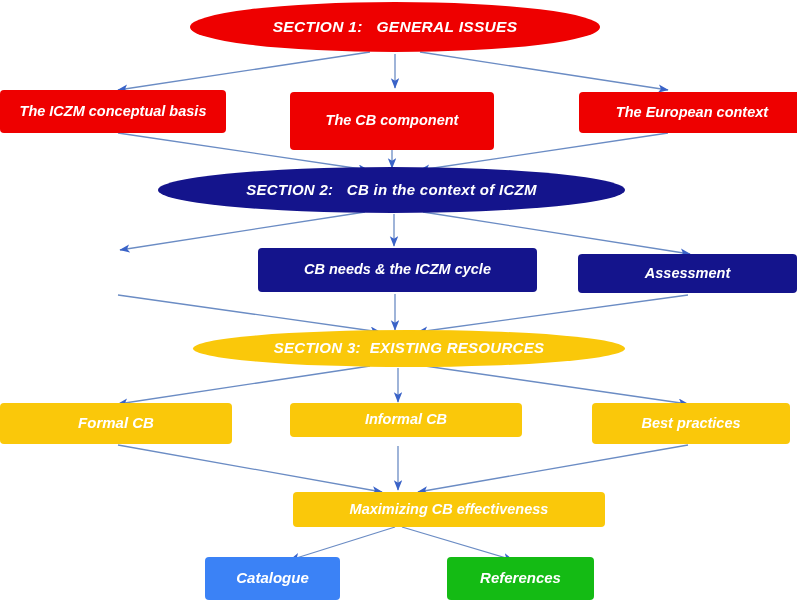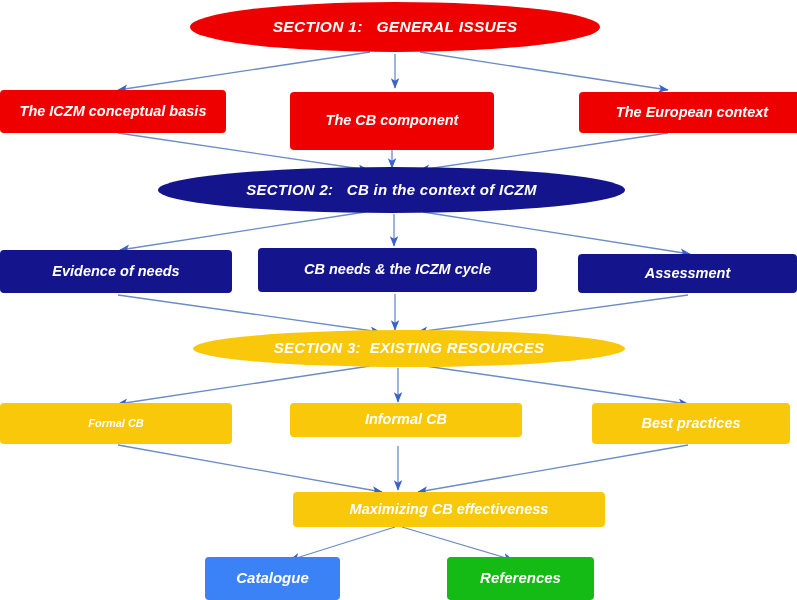--- a/index.html
+++ b/index.html
@@ -105,38 +105,35 @@
   </div>
 
   <div class="node node-rect" style="left:579px; top:92px; width:226px; height:41px; background:#ee0000;">
     <span class="sub-label" style="font-size:14.5px;">The European context</span>
   </div>
 
   <div class="node node-ellipse" style="left:158px; top:167px; width:467px; height:46px; background:#14148c;">
     <span class="section-ellipse-label" style="font-size:15px;">SECTION 2:   CB in the context of ICZM</span>
   </div>
 
-  <div class="node node-rect" style="left:0px; top:250px; width:232px; height:43px; background:#14148c;">
-    <span class="sub-label" style="font-size:14.5px;">Evidence of needs</span>
-  </div>
 
   <div class="node node-rect" style="left:258px; top:248px; width:279px; height:44px; background:#14148c;">
     <span class="sub-label" style="font-size:14.5px;">CB needs &amp; the ICZM cycle</span>
   </div>
 
   <div class="node node-rect" style="left:578px; top:254px; width:219px; height:39px; background:#14148c;">
     <span class="sub-label" style="font-size:14.5px;">Assessment</span>
   </div>
 
   <div class="node node-ellipse" style="left:193px; top:330px; width:432px; height:37px; background:#fac80a;">
     <span class="section-ellipse-label" style="font-size:15px;">SECTION 3:  EXISTING RESOURCES</span>
   </div>
 
   <div class="node node-rect" style="left:0px; top:403px; width:232px; height:41px; background:#fac80a;">
-    <span class="sub-label" style="font-size:11px;">Formal CB</span>
+    <span class="sub-label" style="font-size:15px;">Formal CB</span>
   </div>
 
   <div class="node node-rect" style="left:290px; top:403px; width:232px; height:34px; background:#fac80a;">
     <span class="sub-label" style="font-size:14.5px;">Informal CB</span>
   </div>
 
   <div class="node node-rect" style="left:592px; top:403px; width:198px; height:41px; background:#fac80a;">
     <span class="sub-label" style="font-size:14.5px;">Best practices</span>
   </div>
 

